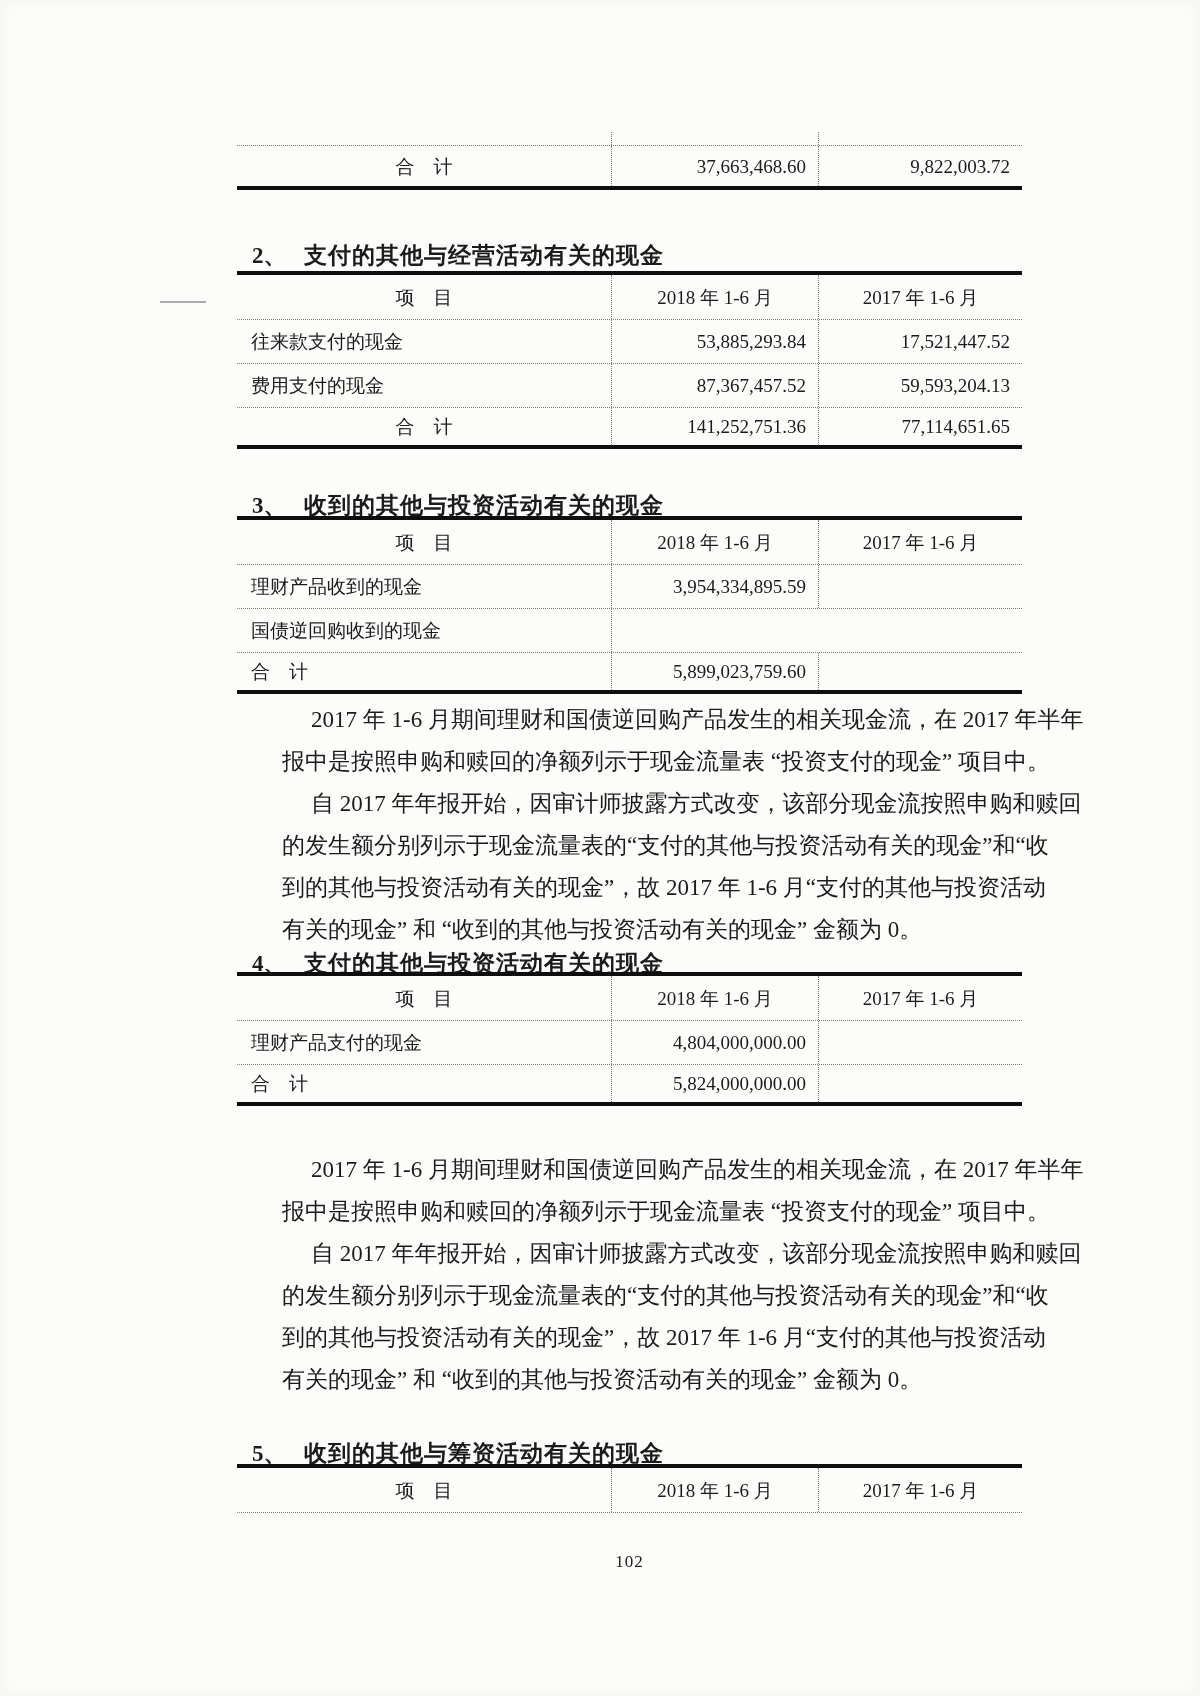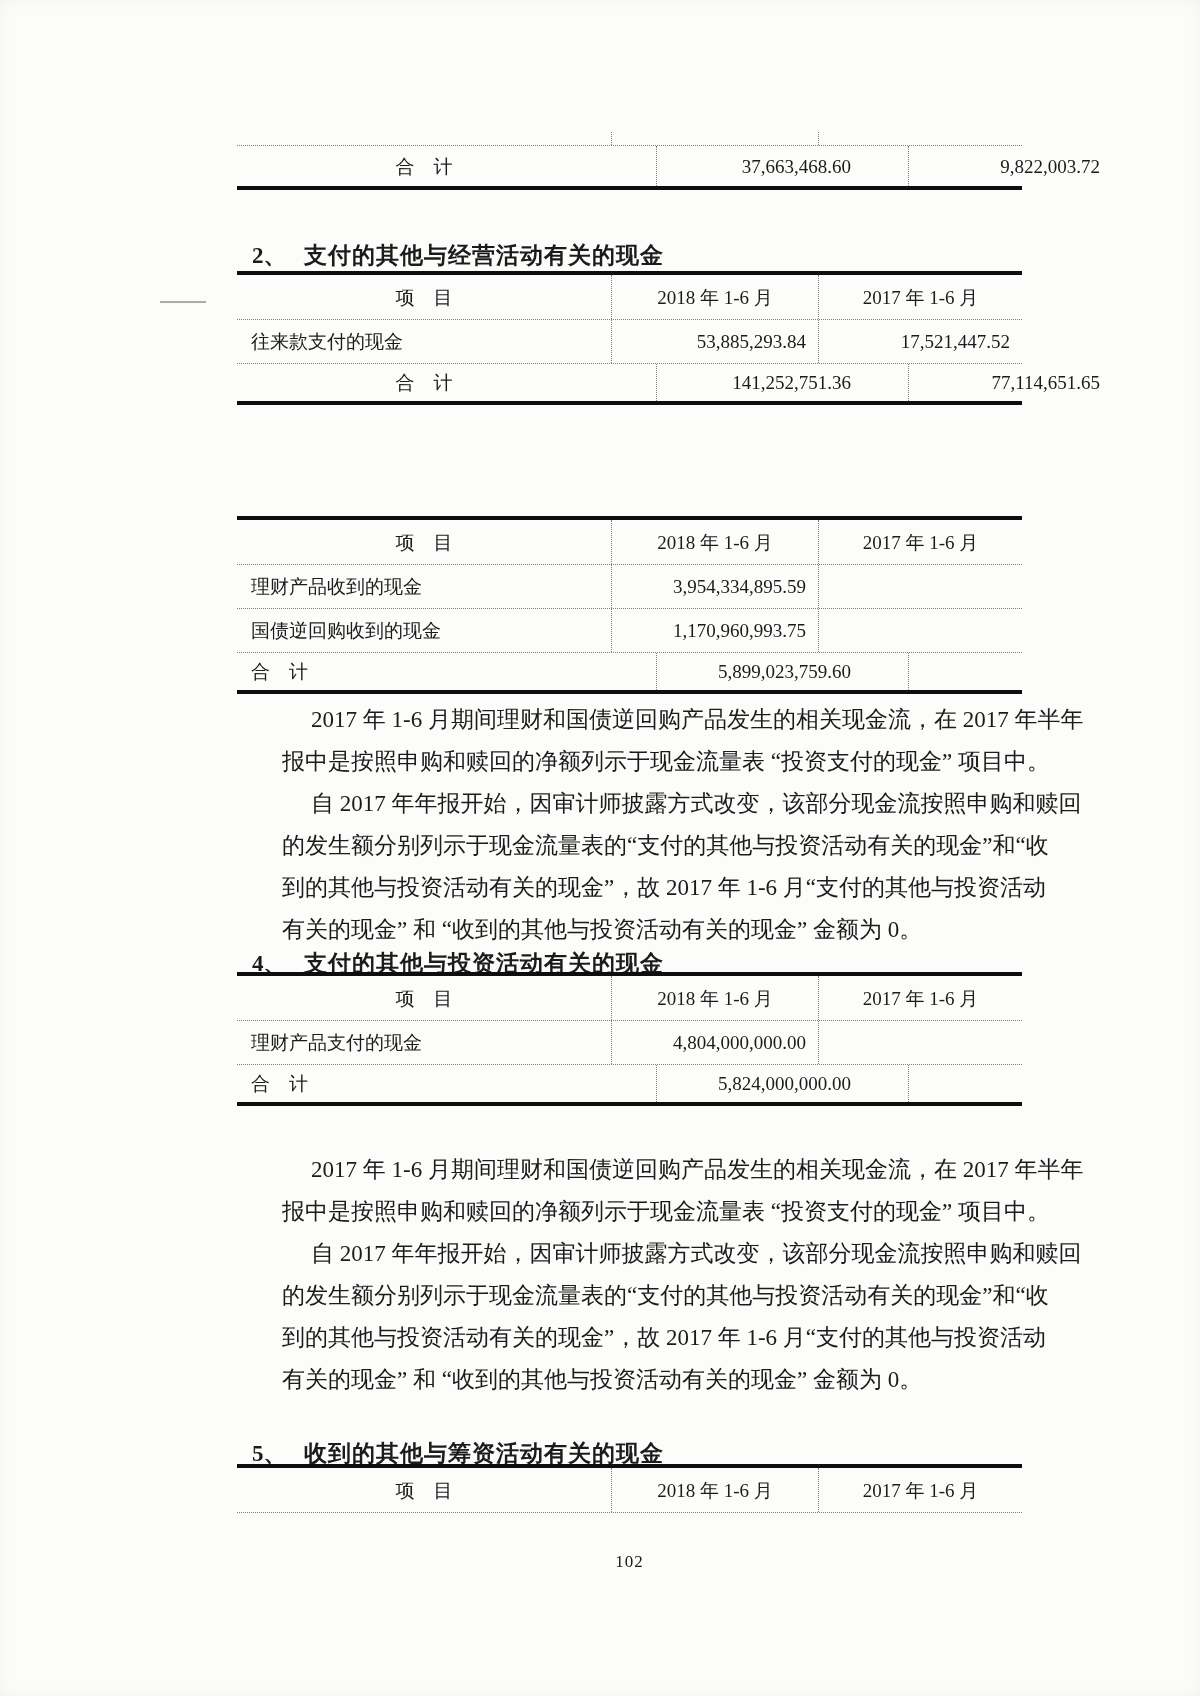--- a/index.html
+++ b/index.html
@@ -20,21 +20,21 @@
   .tbl.thin-bottom{border-bottom:1px dotted #7e7e7e;}
   .tr{display:grid;grid-template-columns:374px 207px 204px;}
   .tr + .tr{border-top:1px dotted #7e7e7e;}
   .td{display:flex;align-items:center;font-size:19px;line-height:1;overflow:hidden;white-space:nowrap;}
   .td.c2,.td.c3{border-left:1px dotted #7e7e7e;}
   .td.num{justify-content:flex-end;padding-right:12px;}
   .td.label{justify-content:flex-start;padding-left:14px;}
   .td.center{justify-content:center;padding-left:0;}
   .tr.hrow{height:44px;}
   .tr.drow{height:43px;}
-  .tr.trow{height:37px;gap:45px;}
+  .tr.trow{height:37px;}
   .tr.stub{height:13px;}
 
   
   .sec-head{position:absolute;left:237px;width:785px;font-size:23px;font-weight:bold;padding-left:15px;box-sizing:border-box;white-space:nowrap;}
   .sec-no{display:inline-block;min-width:38px;}
   .sec-title{display:inline-block;margin-left:14px;letter-spacing:1px;}
 
   
   .note{position:absolute;left:282px;width:740px;font-size:23px;}
   .nline{height:42px;line-height:42px;white-space:nowrap;text-align:justify;box-sizing:border-box;}
@@ -73,41 +73,48 @@
     <div class="tr hrow">
       <div class="td c1 center">项　目</div>
       <div class="td c2 center">2018 年 1-6 月</div>
       <div class="td c3 center">2017 年 1-6 月</div>
     </div>
     <div class="tr drow">
       <div class="td c1 label">往来款支付的现金</div>
       <div class="td c2 num">53,885,293.84</div>
       <div class="td c3 num">17,521,447.52</div>
     </div>
+    <div class="tr drow">
+      <div class="td c1 label">费用支付的现金</div>
+      <div class="td c2 num">87,367,457.52</div>
+      <div class="td c3 num">59,593,204.13</div>
+    </div>
     <div class="tr trow">
       <div class="td c1 center">合　计</div>
       <div class="td c2 num">141,252,751.36</div>
       <div class="td c3 num">77,114,651.65</div>
     </div>
   </div>
 
+  <div class="sec-head" style="top:490px;">
+    <span class="sec-no">3、</span><span class="sec-title">收到的其他与投资活动有关的现金</span>
+  </div>
   <div class="tbl" style="top:516px;">
     <div class="tr hrow">
       <div class="td c1 center">项　目</div>
       <div class="td c2 center">2018 年 1-6 月</div>
       <div class="td c3 center">2017 年 1-6 月</div>
     </div>
     <div class="tr drow">
       <div class="td c1 label">理财产品收到的现金</div>
       <div class="td c2 num">3,954,334,895.59</div>
       <div class="td c3 num"></div>
     </div>
     <div class="tr drow">
       <div class="td c1 label">国债逆回购收到的现金</div>
-      <div class="td c2 num">1,170,960,993.75</div>
       <div class="td c3 num"></div>
     </div>
     <div class="tr trow">
       <div class="td c1 label">合　计</div>
       <div class="td c2 num">5,899,023,759.60</div>
       <div class="td c3 num"></div>
     </div>
   </div>
 
   <div class="note" style="top:699px;">

